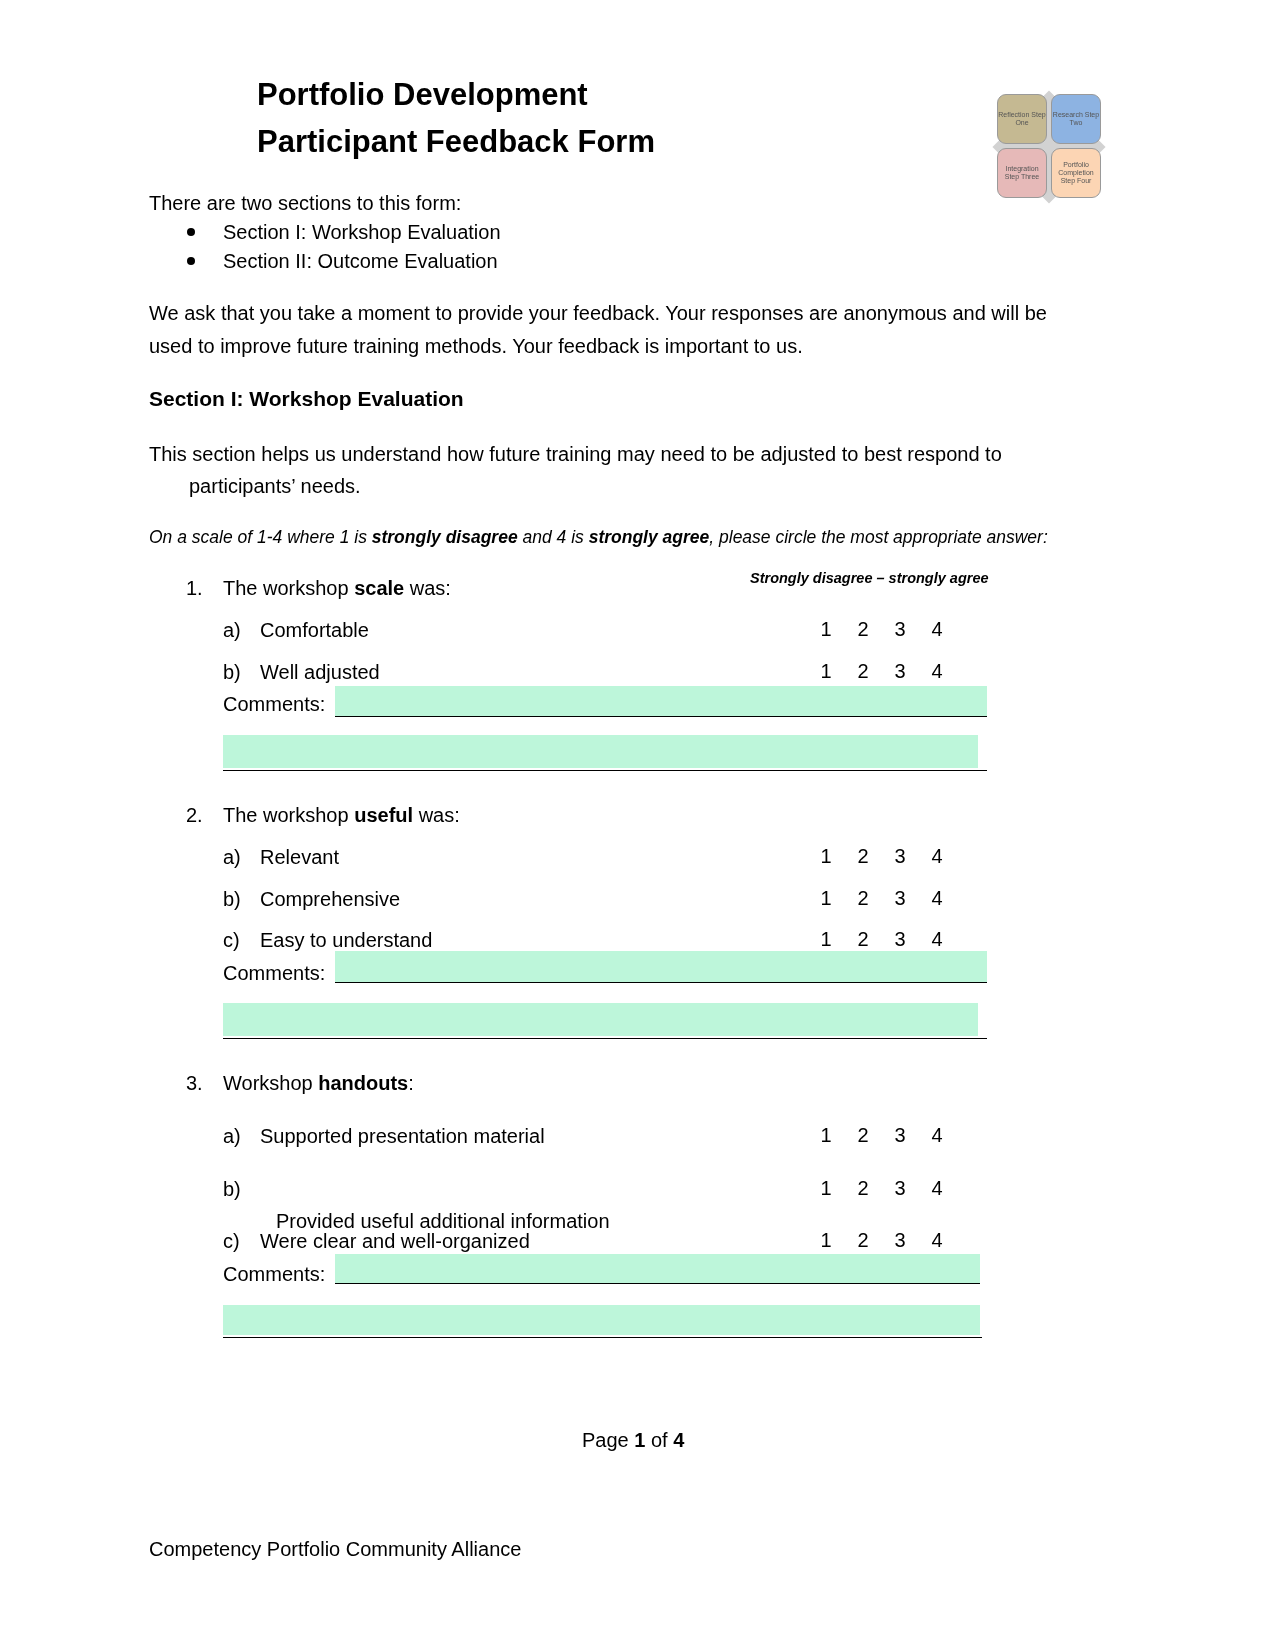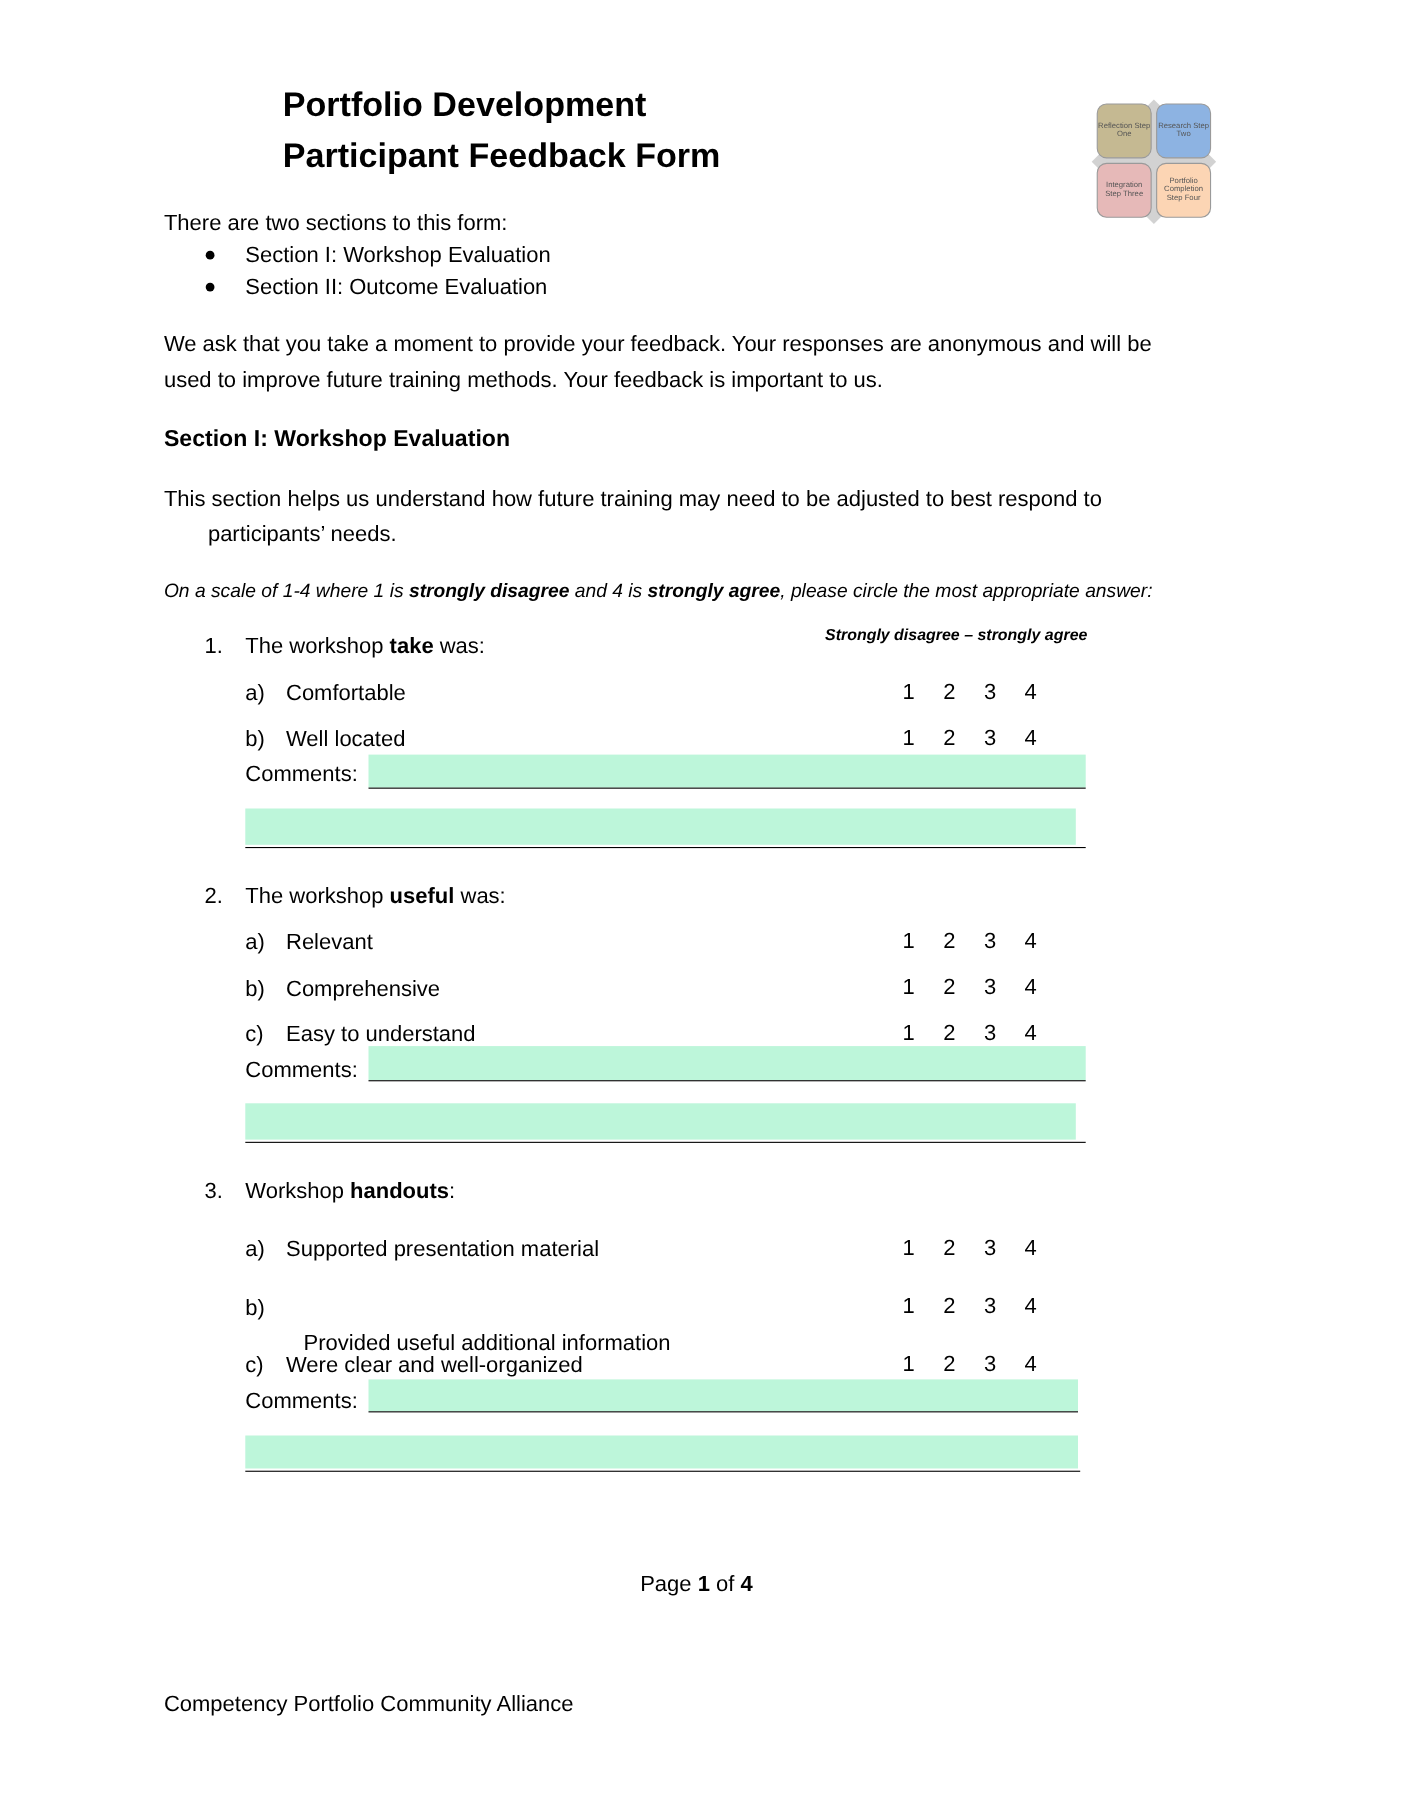--- a/index.html
+++ b/index.html
@@ -46,29 +46,29 @@
 <div class="abs h2" style="left:149px;top:387px;">Section I: Workshop Evaluation</div>
 <div class="abs t" style="left:149px;top:442px;">This section helps us understand how future training may need to be adjusted to best respond to</div>
 <div class="abs t" style="left:149px;top:474px;margin-left:40px;">participants’ needs.</div>
 
 <div class="abs ital" style="left:149px;top:527px;"><span>On a scale of 1-4 where 1 is </span><b>strongly disagree</b><span> and 4 is </span><b>strongly agree</b><span>, please circle the most appropriate answer:</span></div>
 
 <div class="abs scalehdr" style="left:750px;top:570px;">Strongly disagree – strongly agree</div>
 
 <div id="questions">
     <div class="abs t" style="left:186px;top:576px;">1.</div>
-    <div class="abs t" style="left:223px;top:576px;"><span>The workshop </span><b>take</b><span> was:</span></div>
+    <div class="abs t" style="left:223px;top:576px;"><span>The workshop </span><b>scale</b><span> was:</span></div>
     <div class="abs t" style="left:223px;top:618px;">a)</div>
     <div class="abs t" style="left:260px;top:618px;">Comfortable</div>
     <div class="abs num" style="left:816px;top:618px;">1</div>
     <div class="abs num" style="left:853px;top:618px;">2</div>
     <div class="abs num" style="left:890px;top:618px;">3</div>
     <div class="abs num" style="left:927px;top:618px;">4</div>
     <div class="abs t" style="left:223px;top:660px;">b)</div>
-    <div class="abs t" style="left:260px;top:660px;">Well located</div>
+    <div class="abs t" style="left:260px;top:660px;">Well adjusted</div>
     <div class="abs num" style="left:816px;top:660px;">1</div>
     <div class="abs num" style="left:853px;top:660px;">2</div>
     <div class="abs num" style="left:890px;top:660px;">3</div>
     <div class="abs num" style="left:927px;top:660px;">4</div>
     <div class="abs fill" style="left:335px;top:686px;width:652px;height:30px;"></div>
     <div class="abs uline" style="left:335px;top:716px;width:652px;"></div>
     <div class="abs t" style="left:223px;top:692px;">Comments:</div>
     <div class="abs fill" style="left:223px;top:735px;width:755px;height:33px;"></div>
     <div class="abs uline" style="left:223px;top:770px;width:764px;"></div>
     <div class="abs t" style="left:186px;top:803px;">2.</div>

